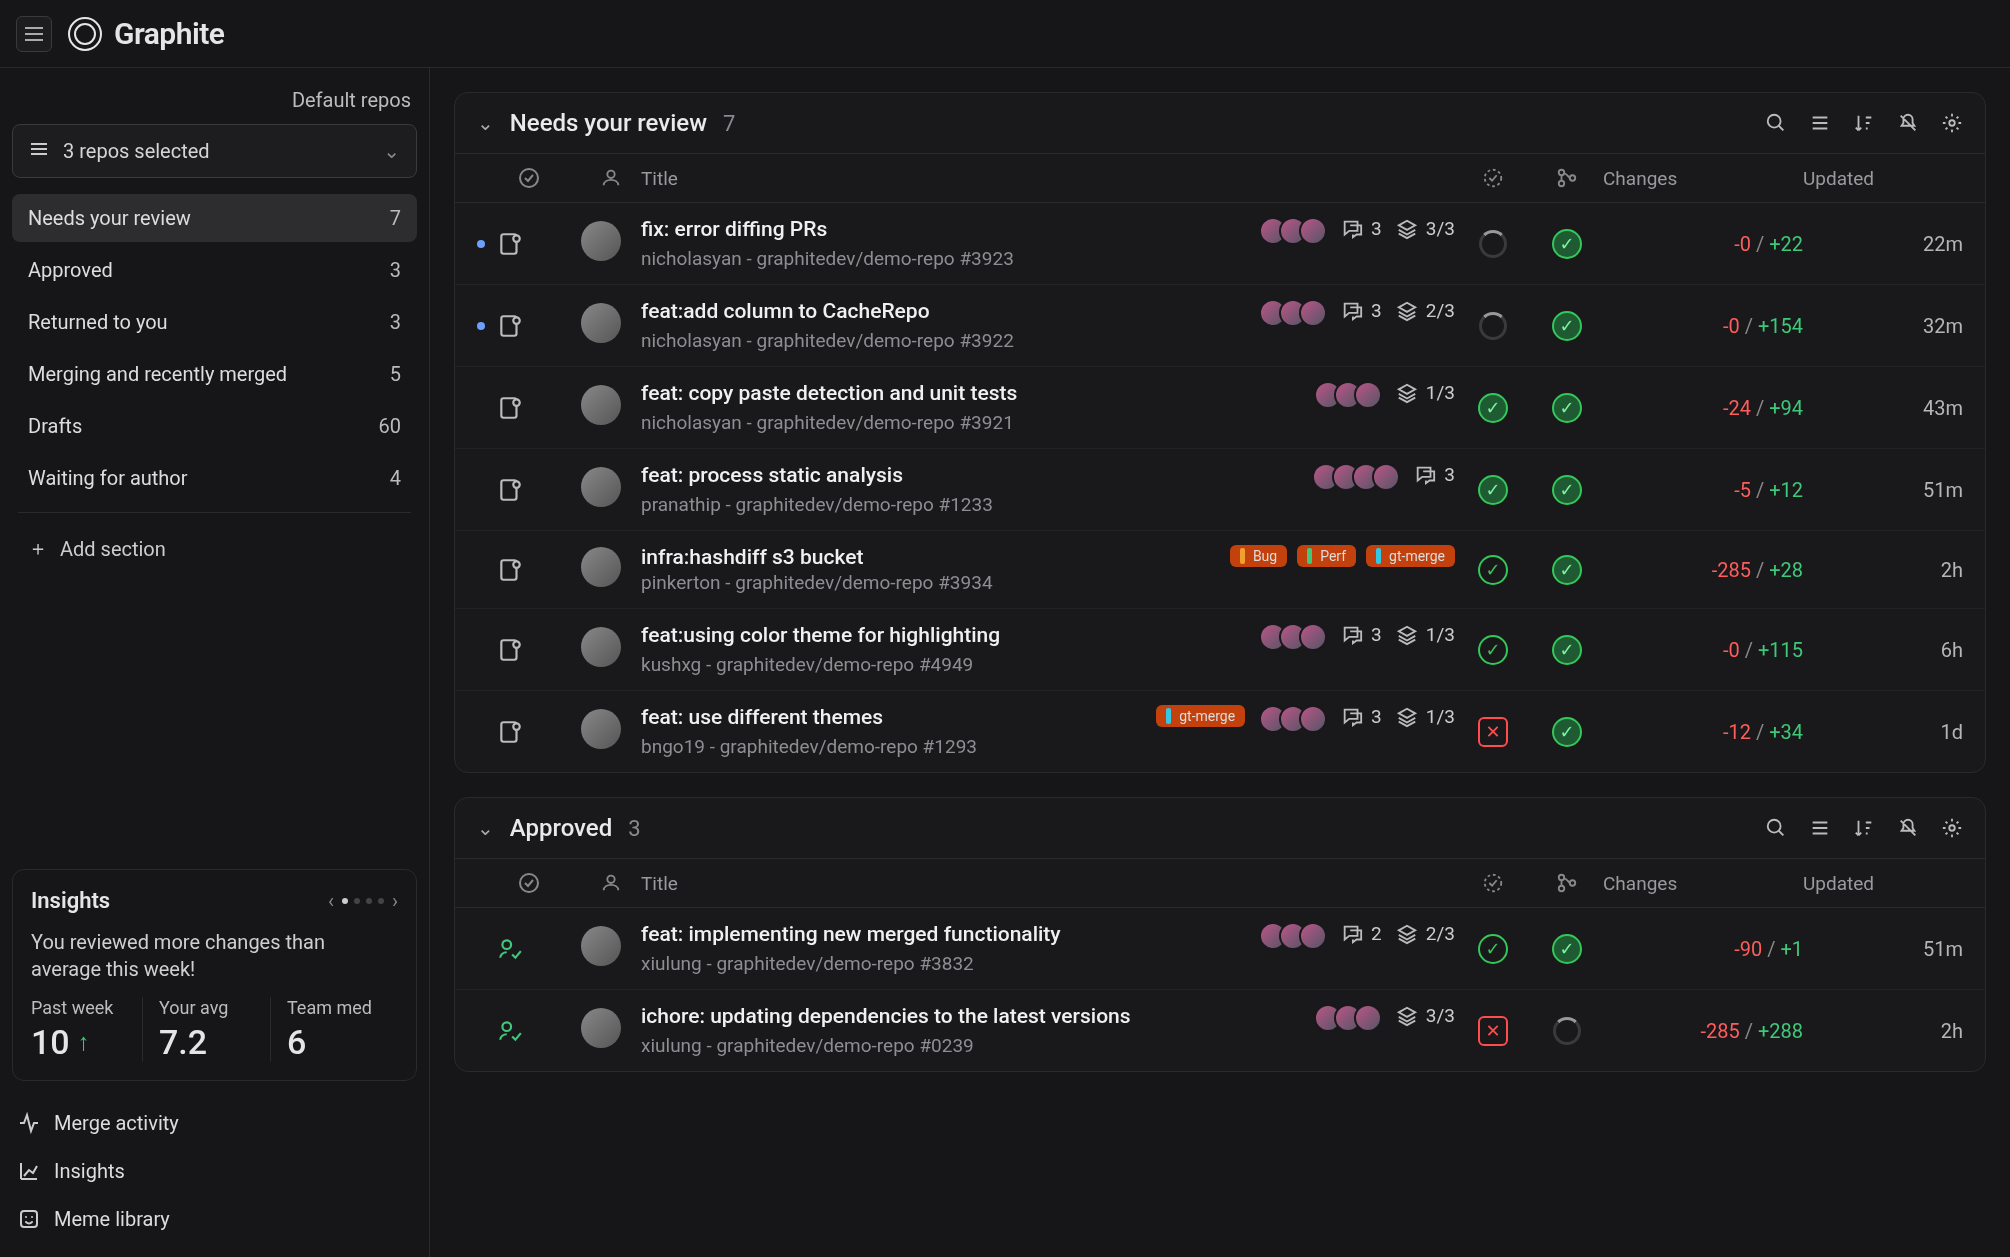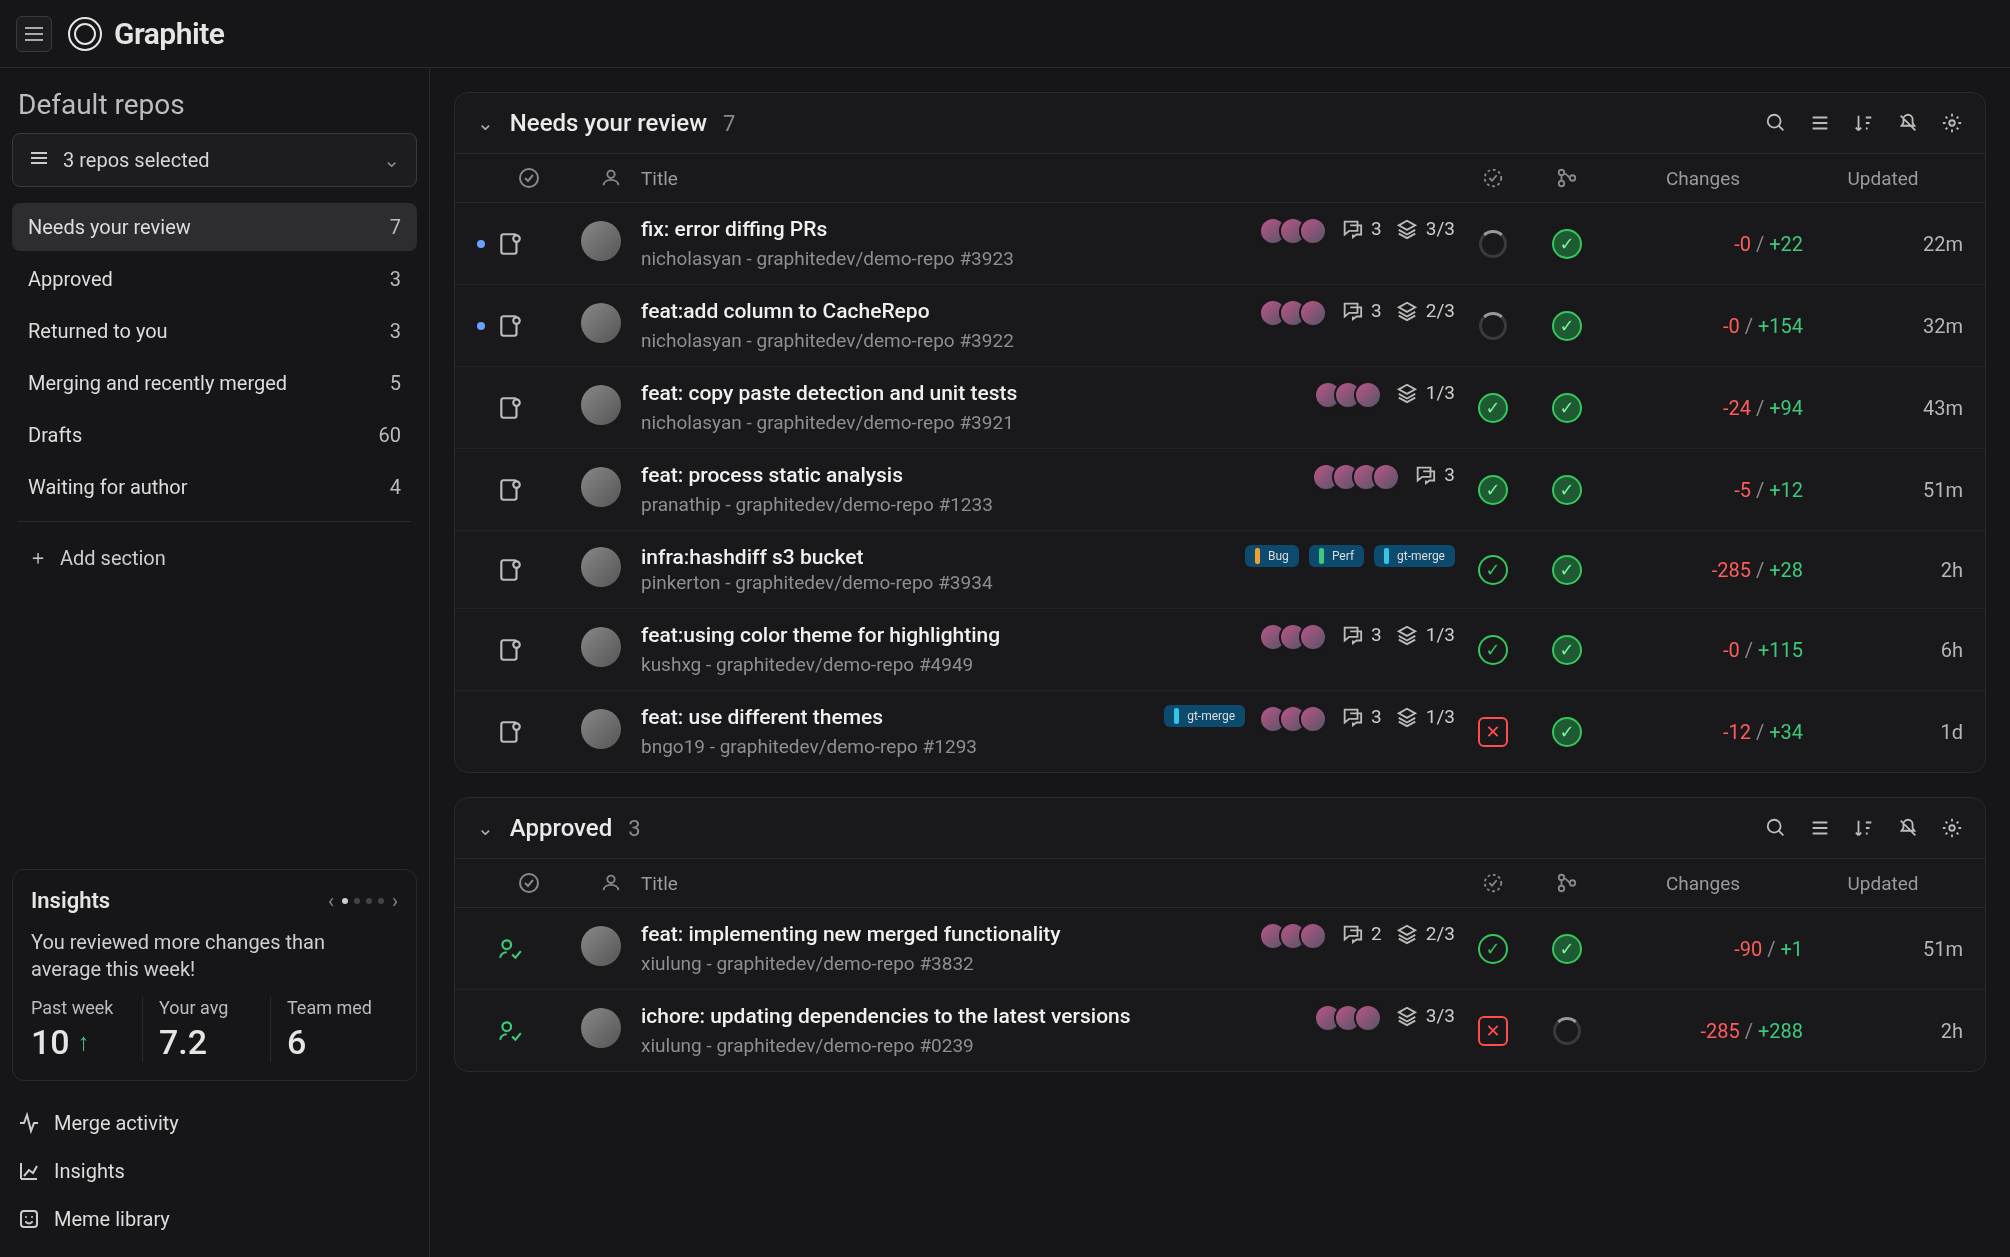--- a/index.html
+++ b/index.html
@@ -57,21 +57,21 @@
   flex-direction: column;
   position: relative;
 }
 .main {
   flex: 1;
   padding: 24px;
   overflow: hidden;
 }
 
 
-.sb-heading { font-size: 28px; color: #bcbcbe; padding: 4px 6px 12px; }
+.sb-heading { font-size: 20px; color: #bcbcbe; padding: 4px 6px 12px; text-align: right; }
 .repo-select {
   border: 1px solid #3a3a3c;
   background: #1d1d1f;
   border-radius: 8px;
   padding: 14px 16px;
   display: flex; align-items: flex-start; gap: 14px;
   color: #d5d5d5;
   cursor: pointer;
   margin-bottom: 16px;
 }
@@ -135,21 +135,21 @@
 .thead {
   display:grid;
   grid-template-columns: 104px 60px 1fr 76px 72px 200px 160px;
   align-items:center;
   padding: 12px 22px;
   border-top: 1px solid #2a2a2c;
   border-bottom: 1px solid #2a2a2c;
   color:#9a9a9e;
   font-size:19px;
 }
-.thead .right { text-align:center;}
+.thead .right { text-align:left;}
 .thead .center { display:flex; justify-content:center;}
 
 .row {
   display:grid;
   grid-template-columns: 104px 60px 1fr 76px 72px 200px 160px;
   align-items:center;
   padding: 14px 22px;
   border-bottom: 1px solid #232326;
 }
 .row:last-child { border-bottom:none;}
@@ -167,22 +167,22 @@
   display:inline-block;
   flex-shrink:0;
 }
 .title-cell { display:flex; flex-direction:column; gap:2px; min-width:0;}
 .title-row { display:flex; align-items:flex-start; gap:14px; min-width:0;}
 .pr-title { font-size:21px; color:#f0f0f0; font-weight:500; white-space:nowrap;}
 .pr-meta { font-size:19px; color:#8e8e92;}
 .spacer { flex:1;}
 .labels { display:flex; gap:10px;}
 .label {
-  background:#0c4a6e; border-radius:6px;
-  padding:3px 10px; font-size:12px;
+  background:#c2410c; border-radius:6px;
+  padding:3px 10px; font-size:14px;
   display:flex; align-items:center; gap:8px;
   color:#ddd;
 }
 .lab-dot{width:5px;height:16px;border-radius:2px;}
 .lab-orange{background:#f0a030;}
 .lab-green{background:#3ec97a;}
 .lab-cyan{background:#33c7e5;}
 .avatar-stack{display:flex;}
 .avatar-stack .mini{
   width:28px;height:28px;border-radius:50%;

